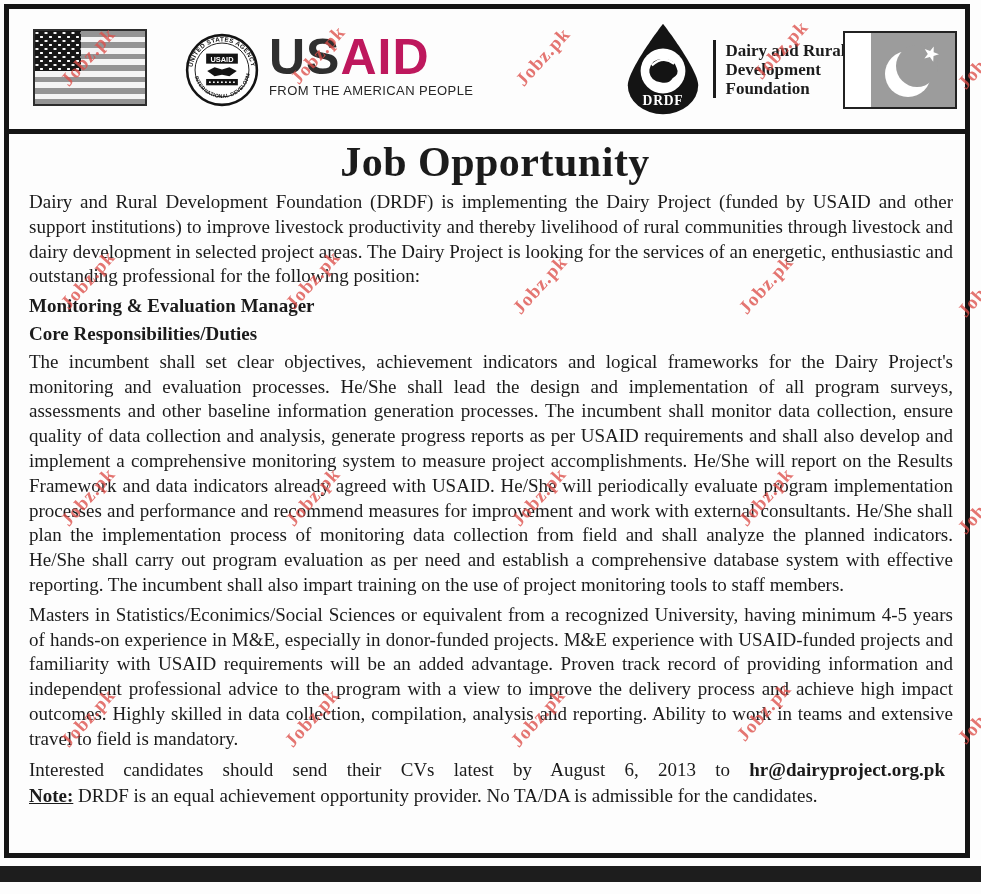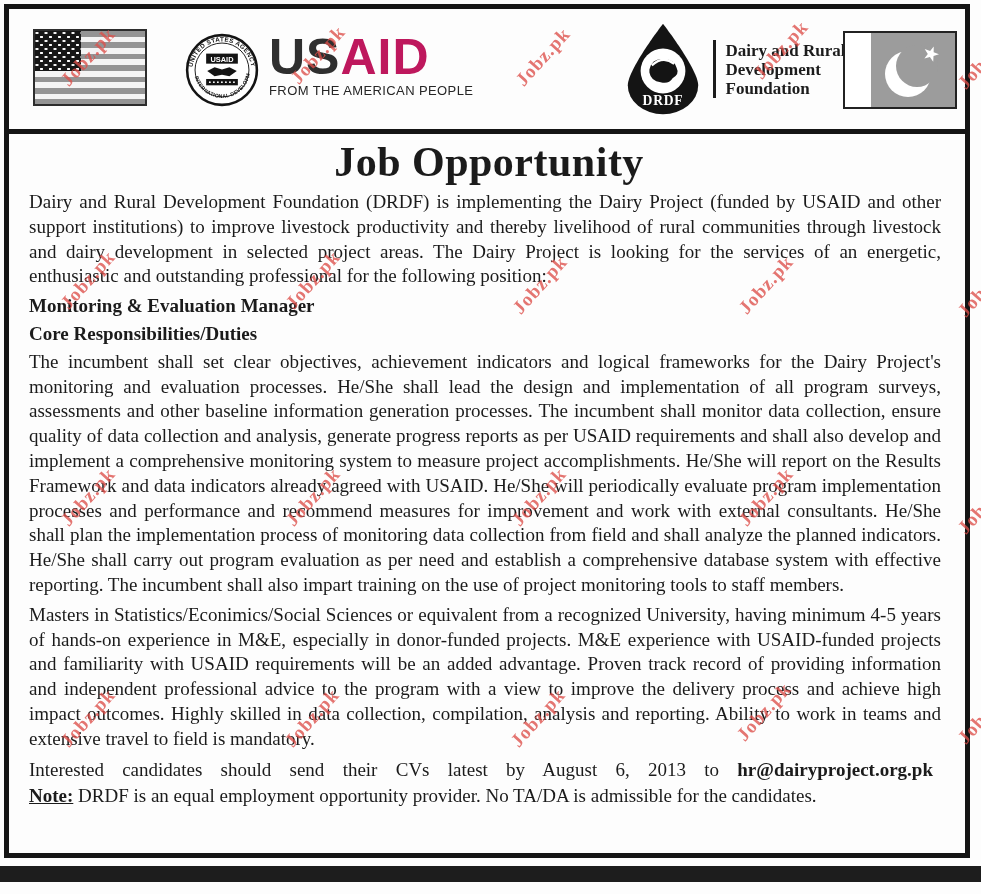--- a/index.html
+++ b/index.html
@@ -38,21 +38,21 @@
   .drdf-divider{width:2.5px;height:58px;background:#1c1c1c;margin:0 10px 0 6px;}
   .drdf-name{font-family:"Liberation Serif",serif;font-weight:700;font-size:17px;line-height:19px;color:#1c1c1c;}
   
   .pk-flag{
     position:absolute;left:834px;top:22px;width:114px;height:78px;
     border:2px solid #222;box-sizing:border-box;background:#fff;
   }
   .pk-flag svg{position:absolute;right:0;top:0;}
   
   .content{
-    height:719px;padding:2px 16px 0 20px;overflow:hidden;
+    height:719px;padding:2px 4px 0 20px;overflow:hidden;
     font-size:19px;line-height:24.8px;text-align:justify;
   }
   .doc-title{
     text-align:center;font-size:42px;font-weight:700;line-height:46px;
     margin:3px 0 5px 0;text-align-last:center;letter-spacing:.5px;
   }
   .para{margin:0 8px 5px 0;}
   .heading{font-weight:700;margin:1px 0 3px 0;text-align:left;}
   .closing{margin:6px 16px 2px 0;text-align:justify;text-align-last:justify;word-spacing:2px;}
   .closing .email{font-weight:700;}
@@ -149,21 +149,21 @@
       <p class="heading">Monitoring &amp; Evaluation Manager</p>
       <p class="heading">Core Responsibilities/Duties</p>
 
       <p class="para">The incumbent shall set clear objectives, achievement indicators and logical frameworks for the Dairy Project's monitoring and evaluation processes. He/She shall lead the design and implementation of all program surveys, assessments and other baseline information generation processes.  The incumbent shall monitor data collection, ensure quality of data collection and analysis, generate progress reports as per USAID requirements and shall also develop and implement a comprehensive monitoring system to measure project accomplishments. He/She will report on the Results Framework and data indicators already agreed with USAID. He/She will periodically evaluate program implementation processes and performance and recommend measures for improvement and work with external consultants.  He/She shall plan the implementation process of monitoring data collection from field and shall analyze the planned indicators. He/She shall carry out program evaluation as per need and establish a comprehensive database system with effective reporting. The incumbent shall also impart training on the use of project monitoring tools to staff members.</p>
 
 
       <p class="para">Masters in Statistics/Econimics/Social Sciences or equivalent from a recognized University, having minimum 4-5 years of hands-on experience in M&amp;E, especially in donor-funded projects. M&amp;E experience with USAID-funded projects and familiarity with USAID requirements will be an added advantage. Proven track record of providing information and independent professional advice to the program with a view to improve the delivery process and achieve high impact outcomes. Highly skilled in data collection, compilation, analysis and reporting. Ability to work in teams and extensive travel to field is mandatory.</p>
 
       <p class="closing"><span>Interested candidates should send their CVs latest by August 6, 2013 to </span><span class="email">hr@dairyproject.org.pk</span></p>
 
-      <p class="note-line"><span class="note-label">Note:</span><span> DRDF is an equal employment opportunity provider. No TA/DA is admissible for the candidates.</span></p>
+      <p class="note-line"><span class="note-label">Note:</span><span> DRDF is an equal achievement opportunity provider. No TA/DA is admissible for the candidates.</span></p>
     </div>
   </div>
 
   <div class="bottom-bar"></div>
 
 <div class="watermark" style="left: 88px; top: 57px; color: rgb(221, 79, 74);">Jobz.pk</div>
     <div class="watermark" style="left: 318px; top: 55px; color: rgb(221, 79, 74);">Jobz.pk</div>
     <div class="watermark" style="left: 543px; top: 57px; color: rgb(221, 79, 74);">Jobz.pk</div>
     <div class="watermark" style="left: 781px; top: 50px; color: rgb(221, 79, 74);">Jobz.pk</div>
     <div class="watermark" style="left: 985px; top: 60px; color: rgb(221, 79, 74);">Jobz.pk</div>

